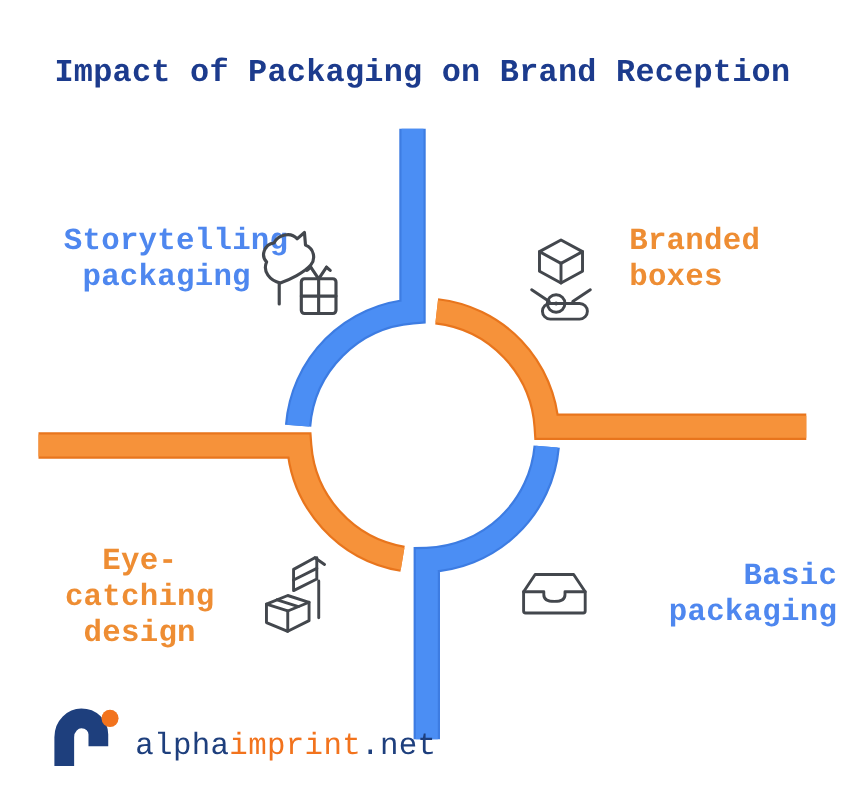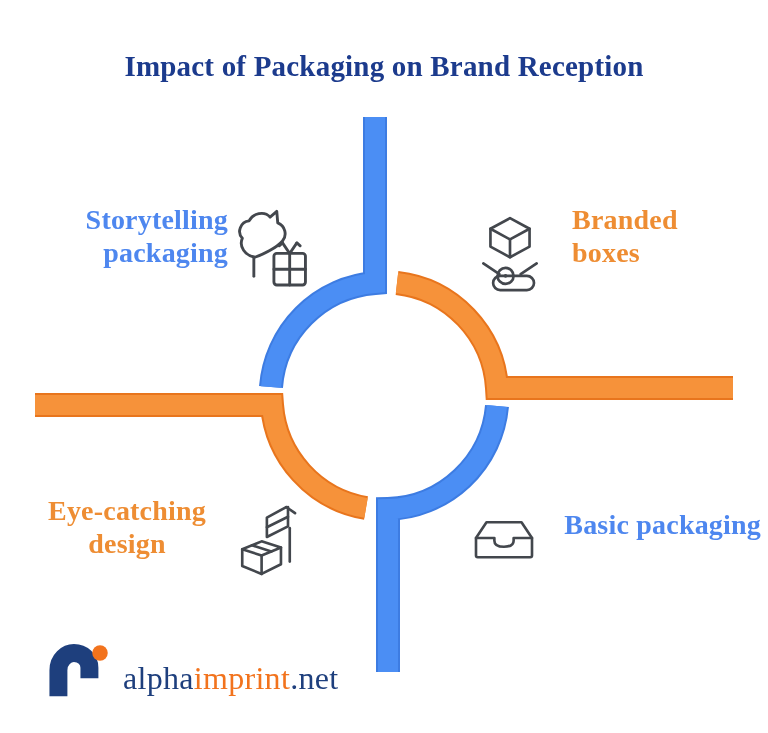--- a/index.html
+++ b/index.html
@@ -1,18 +1,18 @@
 <!DOCTYPE html>
 <html><head>
 <meta charset="utf-8">
 <style>
   html,body{margin:0;padding:0;background:#ffffff;}
   #stage{
     position:relative;width:768px;height:733px;background:#ffffff;overflow:hidden;
-    font-family:Liberation Serif, serif;
+    font-family:Liberation Mono, monospace;
   }
   #page-title{
     position:absolute;left:0;top:50px;width:768px;text-align:center;
     font-size:29px;font-weight:bold;color:#1c3b8d;letter-spacing:.2px;
   }
   .flow-svg{position:absolute;left:0;top:0;width:768px;height:733px;}
   .quad-label{
     position:absolute;font-weight:bold;font-size:28px;line-height:1.18;
     white-space:pre-line;letter-spacing:.2px;
   }
@@ -21,21 +21,21 @@
   #label-storytelling{left:58px;top:203px;width:170px;text-align:right;}
   #label-branded{left:572px;top:203px;width:210px;text-align:left;}
   #label-eyecatching{left:36px;top:494px;width:182px;text-align:center;}
   #label-basic{left:541px;top:508px;width:220px;text-align:right;}
   .q-icon{position:absolute;}
   #icon-story{left:229px;top:206px;}
   #icon-branded{left:470px;top:210px;}
   #icon-eyecatch{left:226px;top:500px;}
   #icon-basic{left:469px;top:511px;}
   #footer-logo{position:absolute;left:47px;top:640px;height:62px;display:flex;align-items:center;}
-  #brand-text{font-size:32px;margin-left:14px;letter-spacing:.3px;margin-top:14px;}
+  #brand-text{font-size:28px;margin-left:14px;letter-spacing:.3px;margin-top:14px;}
   .brand-navy{color:#1e3f7d;}
   .brand-orange{color:#f2731d;}
 </style>
 </head>
 <body>
 
 <div id="stage">
 
   <div id="page-title">Impact of Packaging on Brand Reception</div>
 

